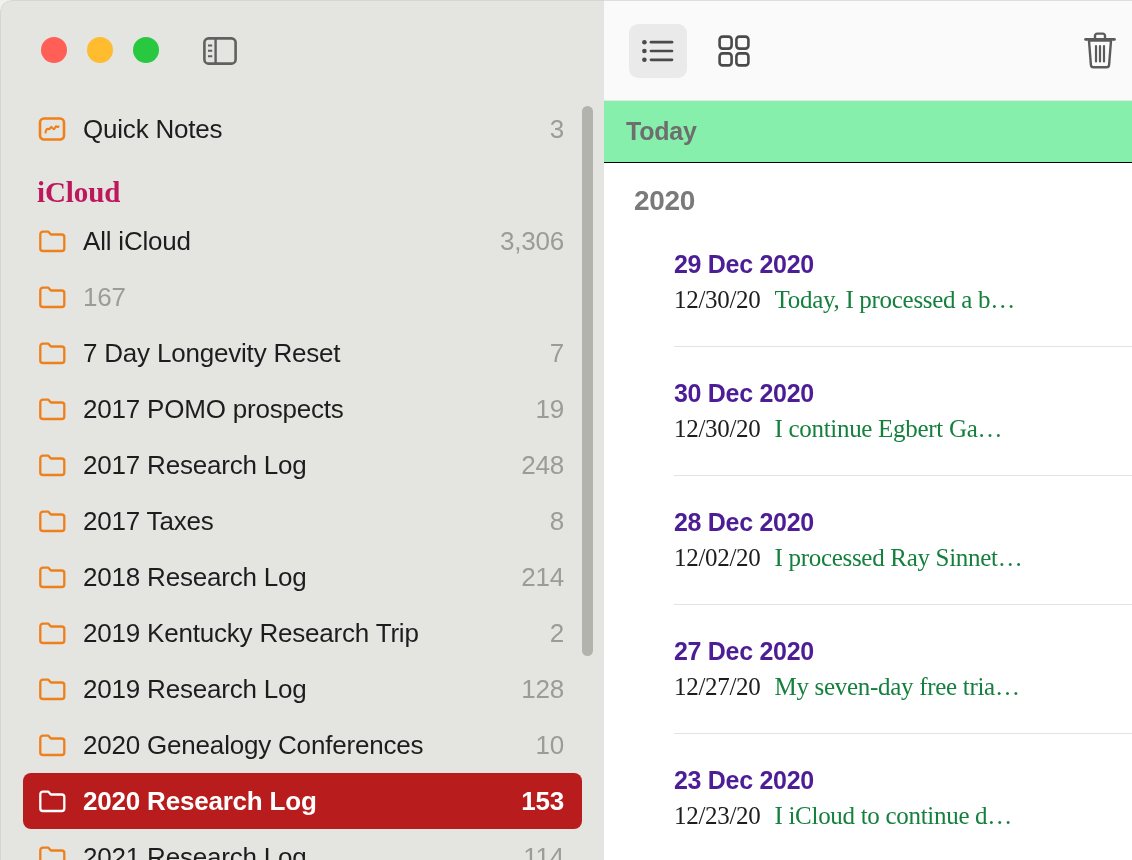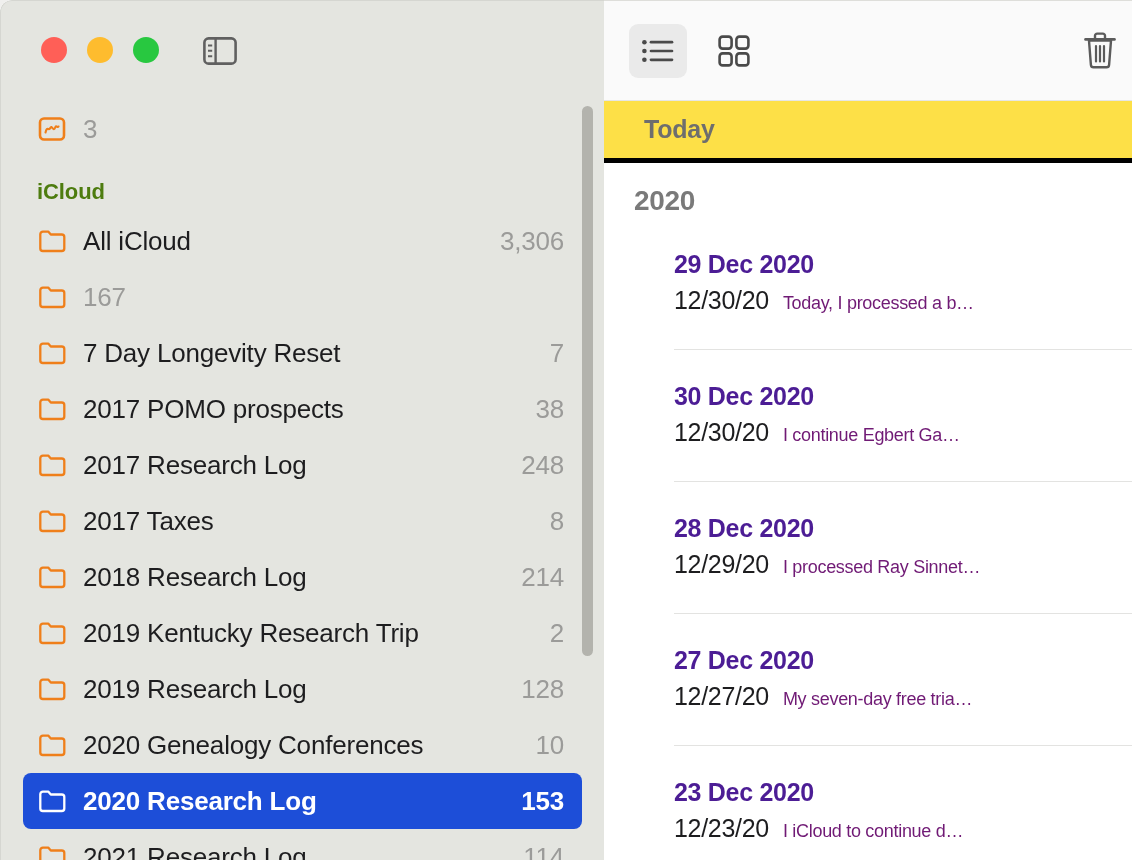--- a/index.html
+++ b/index.html
@@ -53,28 +53,28 @@
     gap:16px;
   }
   .row .label {
     font-size:26px; color:#1d1d1f; letter-spacing:-0.2px;
     white-space:nowrap; overflow:hidden; flex:1 1 auto;
   }
   .row .count {
     font-size:26px; color:#9b9b99; letter-spacing:-0.2px;
     flex:0 0 auto;
   }
-  .row.selected { background:#1d4ed8; }
+  .row.selected { background:#b91c1c; }
   .row.selected .label, .row.selected .count { color:#ffffff; font-weight:bold; }
   .row .ic { flex:0 0 auto; width:30px; height:26px; display:flex; align-items:center; justify-content:center; }
 
   .section-header {
-    font-size:22px; font-weight:bold; color:#4d7c0f;
+    font-size:29px; font-weight:bold; color:#be185d;
     padding:0 22px 0 36px; letter-spacing:-0.1px;
-    height:42px; display:flex; align-items:center;
+    height:42px; display:flex; align-items:center;font-family:Liberation Serif, serif;
   }
   .gap-sm { height:14px; }
 
   .sb-scrollbar {
     position:absolute; right:11px; top:105px;
     width:11px; height:550px;
     border-radius:6px; background:#b3b3ad;
   }
 
   
@@ -93,48 +93,48 @@
     position:absolute; top:23px;
     width:58px; height:54px; border-radius:9px;
     display:flex; align-items:center; justify-content:center;
   }
   .tb-btn.list { left:25px; background:#eaeaea; }
   .tb-btn.grid { left:101px; background:transparent; }
   .tb-btn.trash{ right:6px; background:transparent; width:52px; }
 
   .today-band {
     height:62px;
-    background:#fde047;
-    border-bottom:5px solid #000000;
+    background:#86efac;
+    border-bottom:1px solid #000000;
     display:flex; align-items:center;
-    padding-left:40px;
+    padding-left:22px;
   }
   .today-band .t {
     font-size:25px; font-weight:bold; color:#6e6e6e; letter-spacing:-0.2px;
   }
   .year-label {
     padding:22px 12px 0 30px;
     font-size:28px; font-weight:bold; color:#7a7a7a; letter-spacing:-0.3px;
   }
 
   .notes { padding-top:30px; }
   .note {
     padding:0 0 0 70px;
   }
   .note .title {
     font-size:25px; font-weight:bold; color:#4c1d95;
     letter-spacing:-0.3px; line-height:34px;
     white-space:nowrap;
   }
   .note .meta {
     display:flex; align-items:baseline; gap:14px;
-    line-height:38px; white-space:nowrap; overflow:hidden;
+    line-height:38px; white-space:nowrap; overflow:hidden;font-family:Liberation Serif, serif;
   }
   .note .date { font-size:25px; color:#1d1d1f; letter-spacing:-0.3px; }
-  .note .snippet { font-size:18px; color:#701a75; letter-spacing:-0.3px; overflow:hidden; }
+  .note .snippet { font-size:25px; color:#15803d; letter-spacing:-0.3px; overflow:hidden; }
   .note-sep {
     height:1px; background:#e3e3e1;
     margin:27px 0 29px 70px;
   }
 </style>
 </head>
 <body>
 
 <div class="window">
 
@@ -159,20 +159,21 @@
 
     <div class="sidebar-scroll">
 
       <div class="row">
         <span class="ic">
           <svg width="28" height="28" viewBox="0 0 28 28">
             <rect x="2" y="3.5" width="24" height="21" rx="4" ry="4" fill="none" stroke="#ef7f1a" stroke-width="2.6"></rect>
             <path d="M7.5 17.5 C 9 10.5, 10.8 16.5, 12.3 13 C 13.8 9.5, 15.6 17.5, 17.2 12.5 C 18.3 9.2, 19.4 13.5, 20.5 11.5" fill="none" stroke="#ef7f1a" stroke-width="2.1" stroke-linecap="round"></path>
           </svg>
         </span>
+        <span class="label">Quick Notes</span>
         <span class="count">3</span>
       </div>
 
       <div class="gap-sm"></div>
 
       <div class="section-header">iCloud</div>
 
       <div id="folder-list">
           <div class="row">
             <span class="ic">
@@ -200,21 +201,21 @@
             <span class="label">7 Day Longevity Reset</span>
             <span class="count">7</span>
           </div>
           <div class="row">
             <span class="ic">
               <svg width="28" height="24" viewBox="0 0 28 24">
                 <path d="M2.3 5.2 a2.6 2.6 0 0 1 2.6 -2.6 h5.3 l2.6 2.9 h10.9 a2.6 2.6 0 0 1 2.6 2.6 v11.3 a2.6 2.6 0 0 1 -2.6 2.6 h-18.8 a2.6 2.6 0 0 1 -2.6 -2.6 Z" fill="none" stroke="#ef7f1a" stroke-width="2.3" stroke-linejoin="round"></path>
               </svg>
             </span>
             <span class="label">2017 POMO prospects</span>
-            <span class="count">38</span>
+            <span class="count">19</span>
           </div>
           <div class="row">
             <span class="ic">
               <svg width="28" height="24" viewBox="0 0 28 24">
                 <path d="M2.3 5.2 a2.6 2.6 0 0 1 2.6 -2.6 h5.3 l2.6 2.9 h10.9 a2.6 2.6 0 0 1 2.6 2.6 v11.3 a2.6 2.6 0 0 1 -2.6 2.6 h-18.8 a2.6 2.6 0 0 1 -2.6 -2.6 Z" fill="none" stroke="#ef7f1a" stroke-width="2.3" stroke-linejoin="round"></path>
               </svg>
             </span>
             <span class="label">2017 Research Log</span>
             <span class="count">248</span>
           </div>
@@ -339,21 +340,21 @@
           <div class="title">30 Dec 2020</div>
           <div class="meta">
             <span class="date">12/30/20</span>
             <span class="snippet">I continue Egbert Ga…</span>
           </div>
         </div>
         <div class="note-sep"></div>
         <div class="note">
           <div class="title">28 Dec 2020</div>
           <div class="meta">
-            <span class="date">12/29/20</span>
+            <span class="date">12/02/20</span>
             <span class="snippet">I processed Ray Sinnet…</span>
           </div>
         </div>
         <div class="note-sep"></div>
         <div class="note">
           <div class="title">27 Dec 2020</div>
           <div class="meta">
             <span class="date">12/27/20</span>
             <span class="snippet">My seven-day free tria…</span>
           </div>

